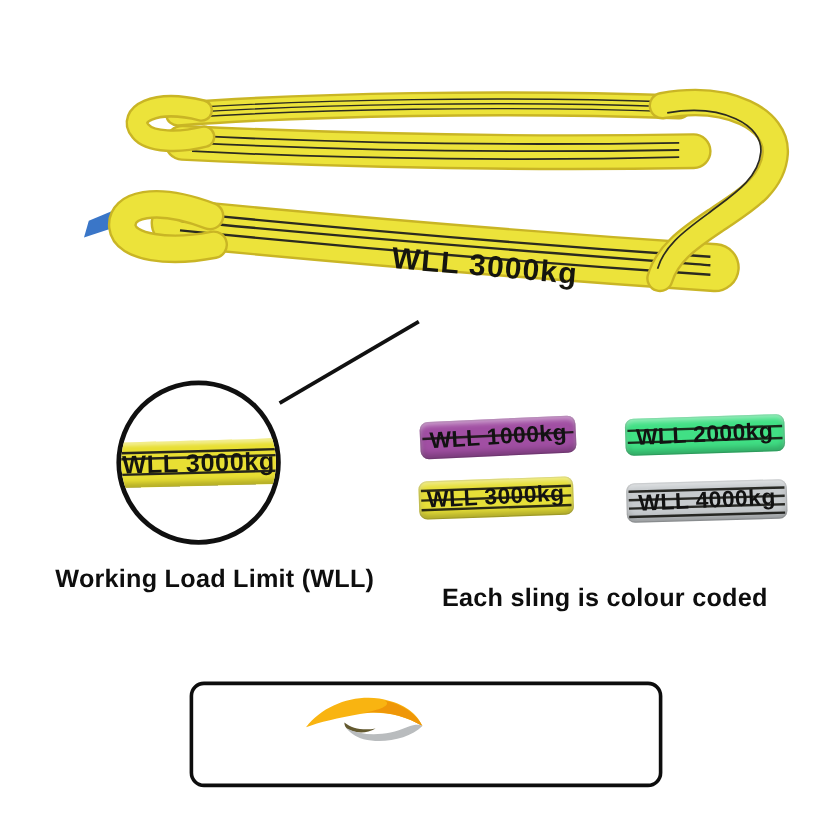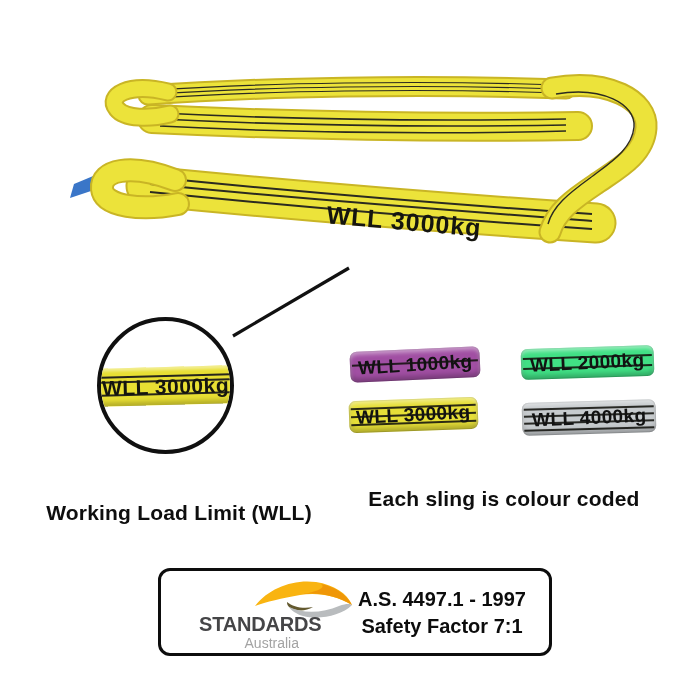--- a/index.html
+++ b/index.html
@@ -39,21 +39,21 @@
   .sw-purple { left:350px; top:349px; width:130px; height:31px; transform:rotate(-2.6deg); }
   .sw-green  { left:521px; top:347px; width:133px; height:31px; transform:rotate(-1.8deg); }
   .sw-yellow { left:349px; top:399px; width:129px; height:32px; transform:rotate(-2deg); }
   .sw-grey   { left:522px; top:401px; width:134px; height:33px; transform:rotate(-1.6deg); }
 
   
   .caption {
     position:absolute; text-align:center; font-weight:bold; font-size:21px;
     line-height:25px; color:#0e0e0e; letter-spacing:.2px; z-index:2;
   }
-  .caption-left  { left:18px;  top:500px; width:322px; }
+  .caption-left  { left:18px;  top:470px; width:322px; }
   .caption-right { left:356px; top:486px; width:296px; }
 
   
   .std-box {
     position:absolute; left:158px; top:568px; width:388px; height:82px;
     border:3px solid #0d0d0d; border-radius:12px; background:#ffffff;
     box-sizing:content-box; z-index:2;
   }
   .std-logo { position:absolute; left:92px; top:8px; }
   .std-brand { position:absolute; left:38px; top:42px; width:100px; }
@@ -157,24 +157,16 @@
 
   <div class="std-box">
 
     <svg class="std-logo" width="100" height="40" viewBox="0 0 100 40">
       <path d="M 2,27 C 16,9 40,0 63,3 C 81,6 94,14 99,26 C 83,16 63,13 47,16 C 29,19 13,23 2,27 Z" fill="#f9b411"></path>
       <path d="M 50,15 C 66,13 84,17 99,26 C 94,16 83,8 68,5 C 74,9 62,13 50,15 Z" fill="#ef9708"></path>
       <path d="M 34,23 C 40,28 50,30 60,28 C 52,33 42,32 36,28 C 34,26 34,24 34,23 Z" fill="#63592f"></path>
       <path d="M 36,28 C 50,35 70,34 86,27 C 94,24 98,25 99,26 C 88,37 66,41 50,37 C 43,35 38,31 36,28 Z" fill="#b9bcbe"></path>
     </svg>
 
-    <div class="std-brand">
-      <div class="brand">STANDARDS</div>
-      <div class="brand-sub">Australia</div>
-    </div>
 
-    <div class="std-text">
-      <div>A.S. 4497.1 - 1997</div>
-      <div>Safety Factor 7:1</div>
-    </div>
   </div>
 
 </div>
 
 </body></html>

